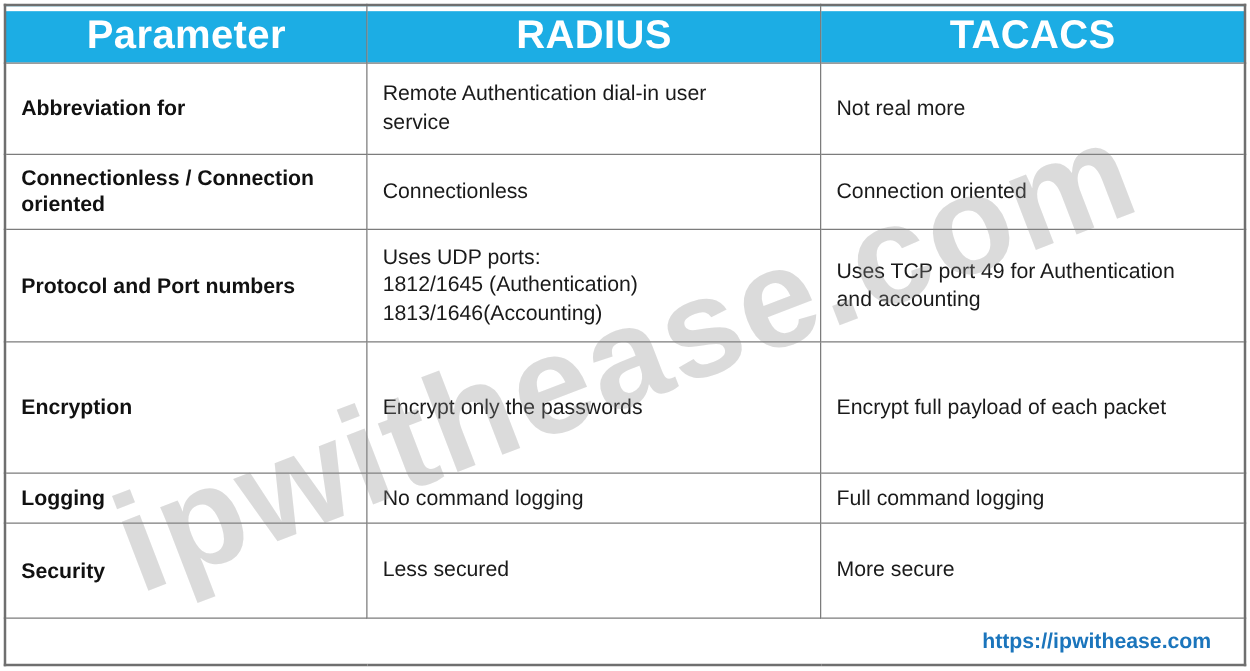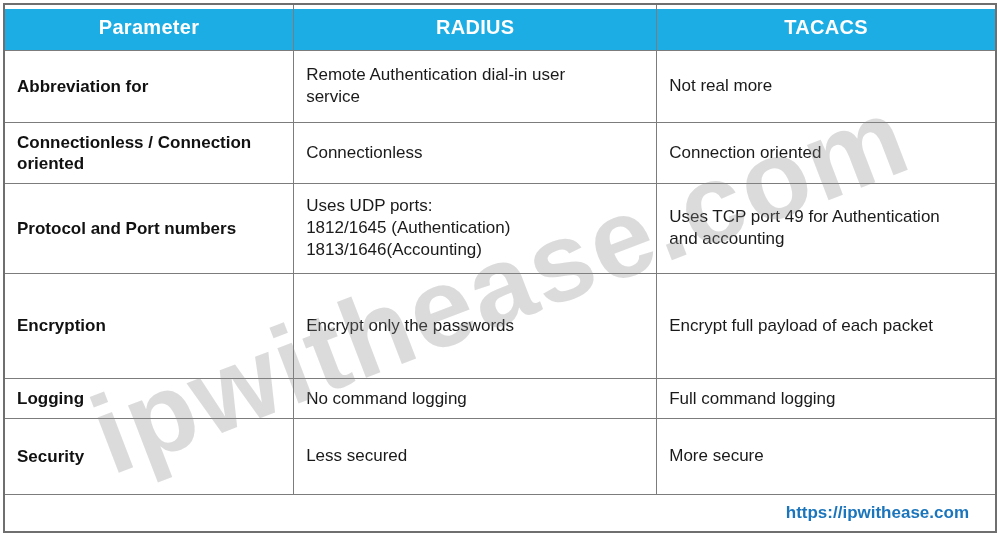--- a/index.html
+++ b/index.html
@@ -26,21 +26,21 @@
   th, td {
     border: 1px solid #7c7c7c;
     padding: 4px 12px;
     vertical-align: middle;
   }
   thead tr { height: 46px; }
   thead th {
     
     background: linear-gradient(180deg, #ffffff 0px, #ffffff 4px, var(--hdr) 4px);
     color: #ffffff;
-    font-size: 20px;
+    font-size: 32px;
     font-weight: bold;
     text-align: center;
     letter-spacing: 0.3px;
   }
   tbody td {
     font-size: 17px;
     color: #1a1a1a;
     line-height: 1.32;
     text-align: left;
   }

